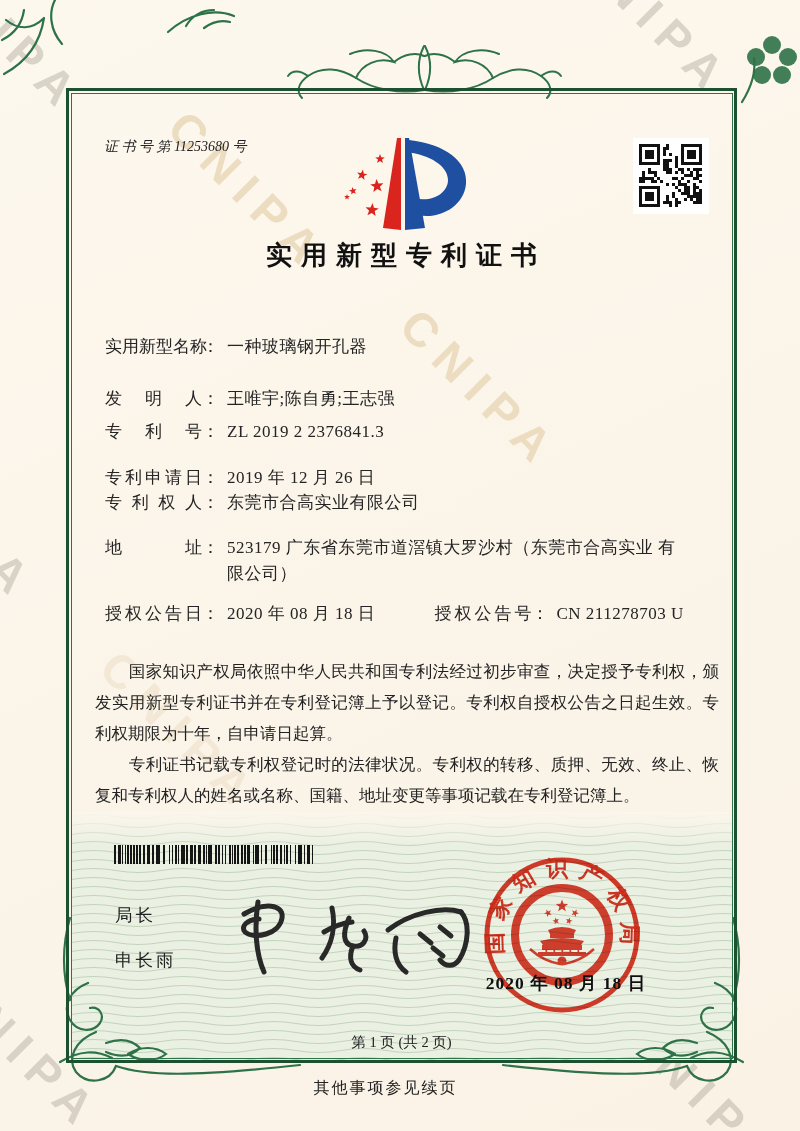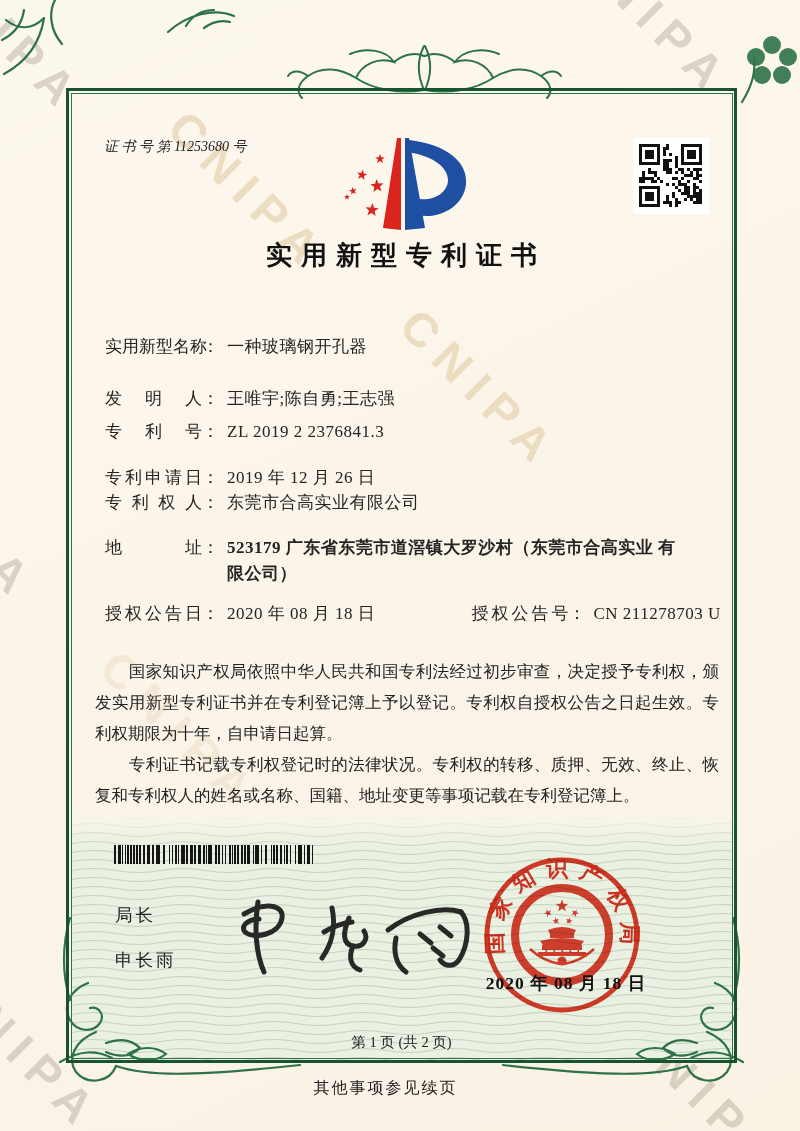--- a/index.html
+++ b/index.html
@@ -28,22 +28,22 @@
   .logo{position:absolute;left:330px;top:128px;}
   .qrwrap{position:absolute;left:633px;top:138px;width:76px;height:76px;background:#ffffff;}
   .qrwrap svg{position:absolute;left:6px;top:6px;}
   .title{position:absolute;left:66px;top:238px;width:671px;text-align:center;
          font-size:26px;font-weight:bold;letter-spacing:9px;text-indent:9px;color:#111;}
   .fields{position:absolute;left:105px;top:334px;width:580px;font-size:17px;color:#242424;}
   .frow{line-height:25px;white-space:nowrap;}
   .flabel{display:inline-block;width:97px;text-align:justify;text-align-last:justify;}
   .fcolon{display:inline-block;margin-right:8px;}
   .fvalue{letter-spacing:0.5px;}
-  .fvalue.addr{display:inline-block;width:458px;white-space:normal;vertical-align:top;line-height:26px;font-weight:bold;}
-  .twocol .group2{margin-left:92px;}
+  .fvalue.addr{display:inline-block;width:458px;white-space:normal;vertical-align:top;line-height:26px;}
+  .twocol .group2{margin-left:55px;}
   .paras{position:absolute;left:95px;top:656px;width:624px;font-size:16.5px;
          line-height:31px;text-align:justify;color:#222;}
   .paras p{margin:0;text-indent:2.05em;}
   .barcode{position:absolute;left:114px;top:845px;}
   .signer{position:absolute;left:115px;top:903px;font-family:"Liberation Sans","DejaVu Sans",sans-serif;
           font-size:17.5px;letter-spacing:3px;color:#222;}
   .signer .name{margin-top:21px;}
   .signature{position:absolute;left:228px;top:882px;}
   .seal{position:absolute;left:482px;top:855px;mix-blend-mode:multiply;}
   .sealdate{position:absolute;left:480px;top:971px;width:172px;text-align:center;

